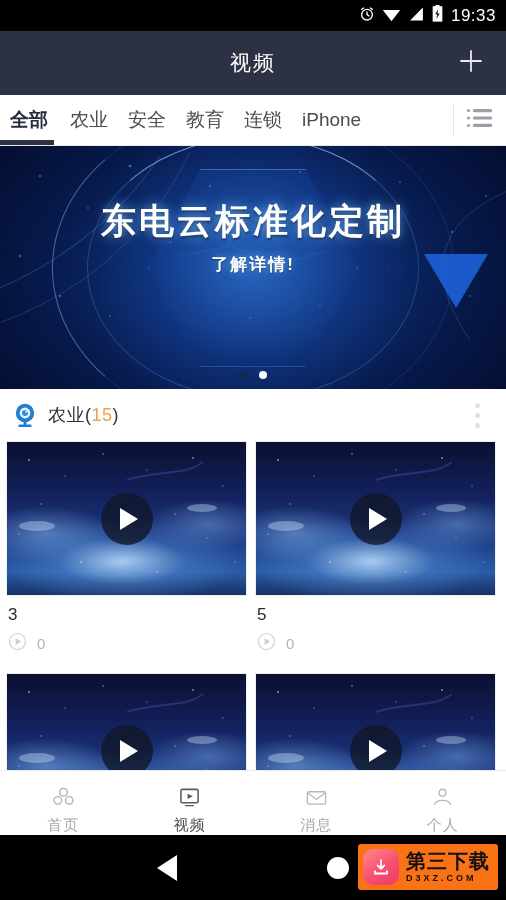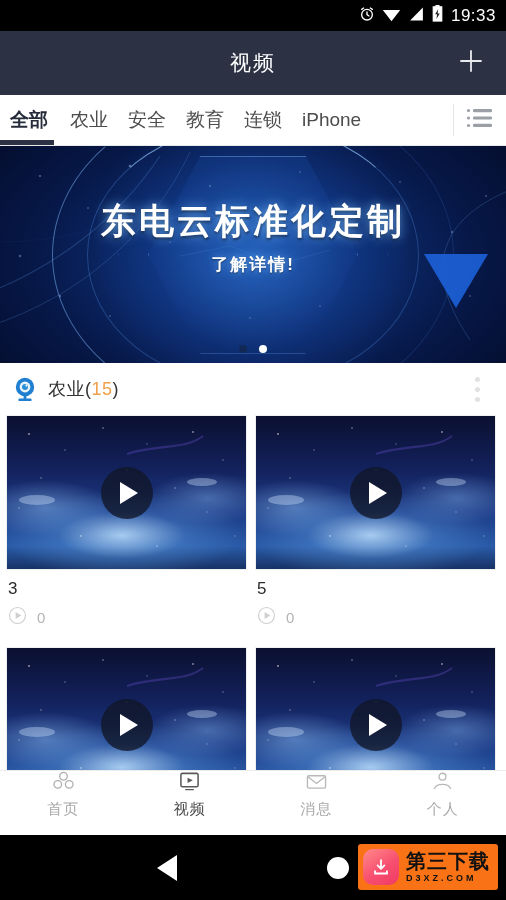--- a/index.html
+++ b/index.html
@@ -50,21 +50,21 @@
     content:"";position:absolute;left:0;right:6px;bottom:0;height:5px;background:#2c3143;
   }
   .tab-clip{overflow:hidden;}
   .tabs-divider{width:1px;background:#e4e4e4;margin:9px 0;}
   .tabs-menu{
     width:52px;display:flex;align-items:center;justify-content:center;flex:0 0 auto;
   }
 
   
   .banner{
-    position:relative;height:217px;overflow:hidden;
+    position:relative;height:243px;overflow:hidden;
     background:
       radial-gradient(ellipse 62% 86% at 50% 52%, #14408f 0%, #0c2a6b 38%, #07194a 68%, #040e30 100%),
       linear-gradient(135deg,#04102f 0%,#061a46 45%,#030b25 100%);
   }
   .bn-glow{
     position:absolute;left:50%;top:50%;transform:translate(-50%,-50%);
     width:330px;height:330px;border-radius:50%;
     background:radial-gradient(circle,rgba(64,150,255,.42) 0%,rgba(30,90,200,.18) 42%,rgba(0,0,0,0) 70%);
   }
   .bn-hex{
@@ -145,21 +145,21 @@
     border-top:11px solid transparent;border-bottom:11px solid transparent;
     border-left:18px solid #ffffff;
   }
   .card-title{font-size:17px;color:#2b2b2b;padding:9px 2px 0 2px;line-height:1.2;}
   .card-meta{display:flex;align-items:center;padding:7px 2px 10px 2px;gap:10px;}
   .meta-count{font-size:15px;color:#b4b4b4;}
 
   
   .bottomnav{
     position:absolute;left:0;right:0;bottom:65px;height:64px;background:#fff;
-    border-top:1px solid #ececec;display:flex;align-items:flex-start;
+    border-top:1px solid #ececec;display:flex;align-items:flex-end;
   }
   .bn-item{flex:1;display:flex;flex-direction:column;align-items:center;justify-content:center;gap:4px;}
   .bn-label{font-size:15px;color:#a8a8a8;letter-spacing:1px;}
   .bn-item.active .bn-label{color:#4a4a4a;}
 
   
   .androidnav{
     position:absolute;left:0;right:0;bottom:0;height:65px;background:#000;
     display:flex;align-items:center;justify-content:center;gap:150px;
   }

